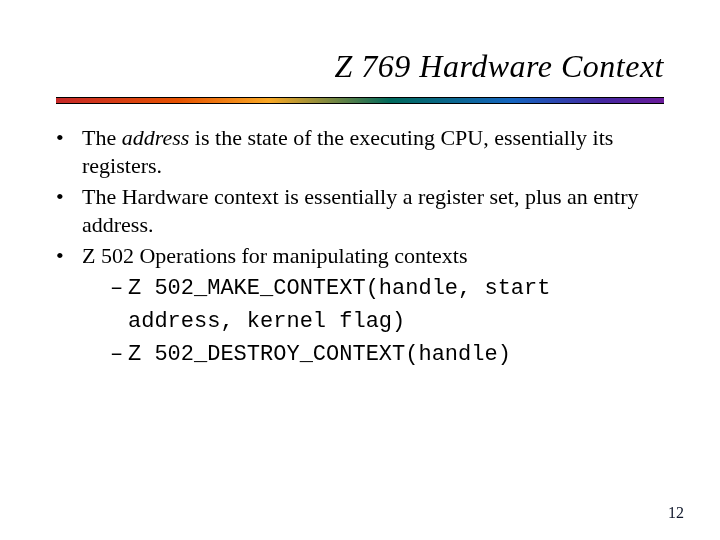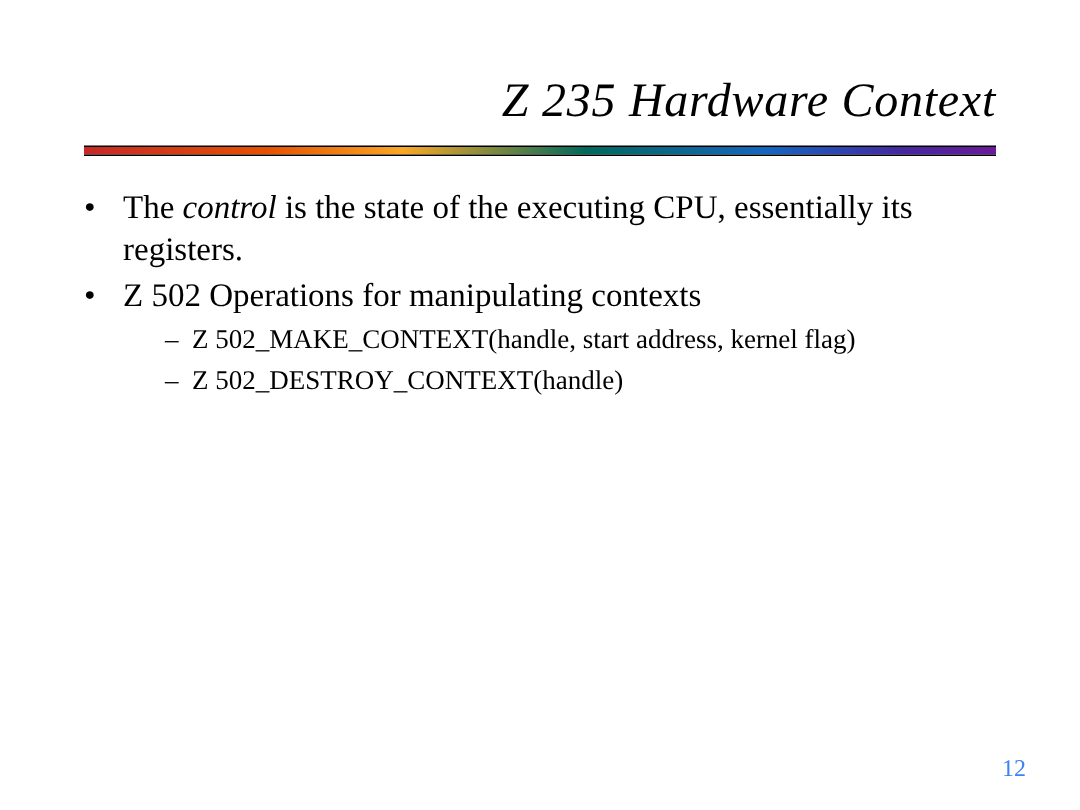--- a/index.html
+++ b/index.html
@@ -62,54 +62,58 @@
     left: 0;
     top: 0;
     color: #000;
     font-size: 22px;
     line-height: 1.25;
   }
   ul.level2 {
     list-style: none;
     margin: 2px 0 0 0;
     padding: 0 0 0 28px;
-    font-size: 18px;
+    font-size: 22px;
     line-height: 1.5;
+    font-family: Liberation Mono, monospace;
   }
   ul.level2 > li {
     position: relative;
     padding-left: 18px;
   }
   ul.level2 > li::before {
     content: "–";
     position: absolute;
     left: 0;
     top: 0;
   }
   .italic { font-style: italic; }
   .pagenum {
     position: absolute;
     right: 36px;
     bottom: 18px;
     font-size: 16px;
-    color: #3b82f6;
+    color: #0f172a;
   }
 </style>
 </head>
 <body>
 
 <div class="slide">
 
-  <div class="title">Z 235 Hardware Context</div>
+  <div class="title">Z 769 Hardware Context</div>
   <div class="rule"></div>
 
   <div class="body">
     <ul class="level1">
       <li>
-        <span>The </span><span class="italic">control</span><span> is the state of the executing CPU, essentially its registers.</span>
+        <span>The </span><span class="italic">address</span><span> is the state of the executing CPU, essentially its registers.</span>
+      </li>
+      <li>
+        <span>The Hardware context is essentially a register set, plus an entry address.</span>
       </li>
       <li>
         <span>Z 502 Operations for manipulating contexts</span>
         <ul class="level2">
           <li>
             <span>Z 502_MAKE_CONTEXT(handle, start address, kernel flag)</span>
           </li>
           <li>
             <span>Z 502_DESTROY_CONTEXT(handle)</span>
           </li>

